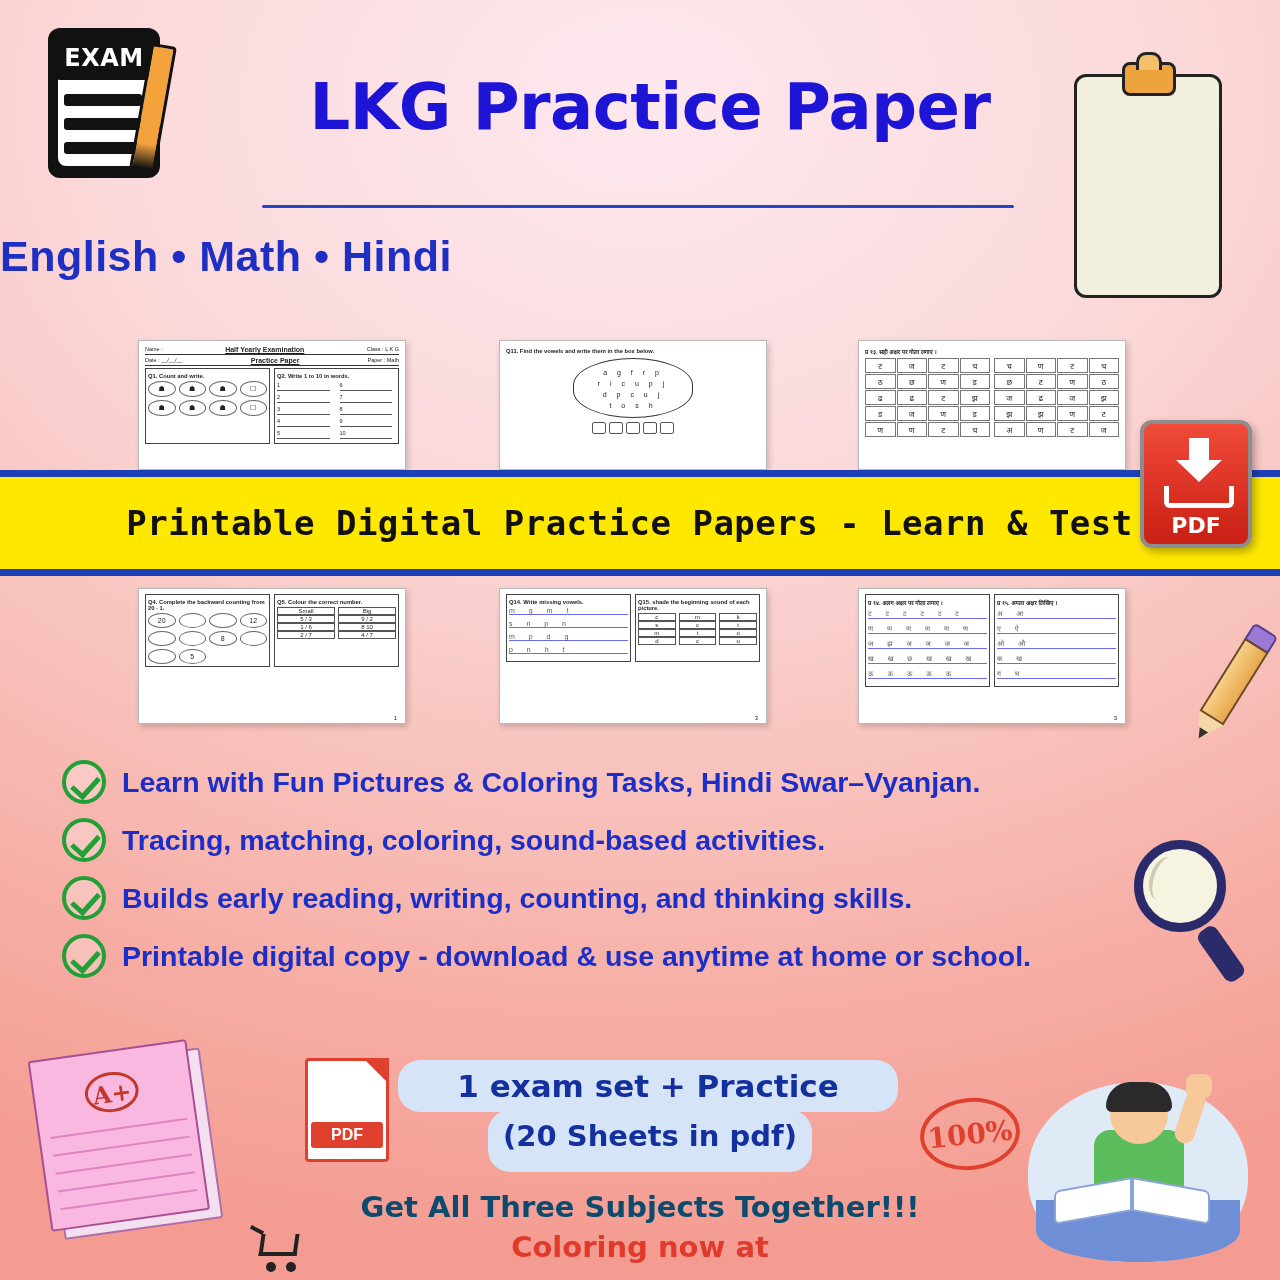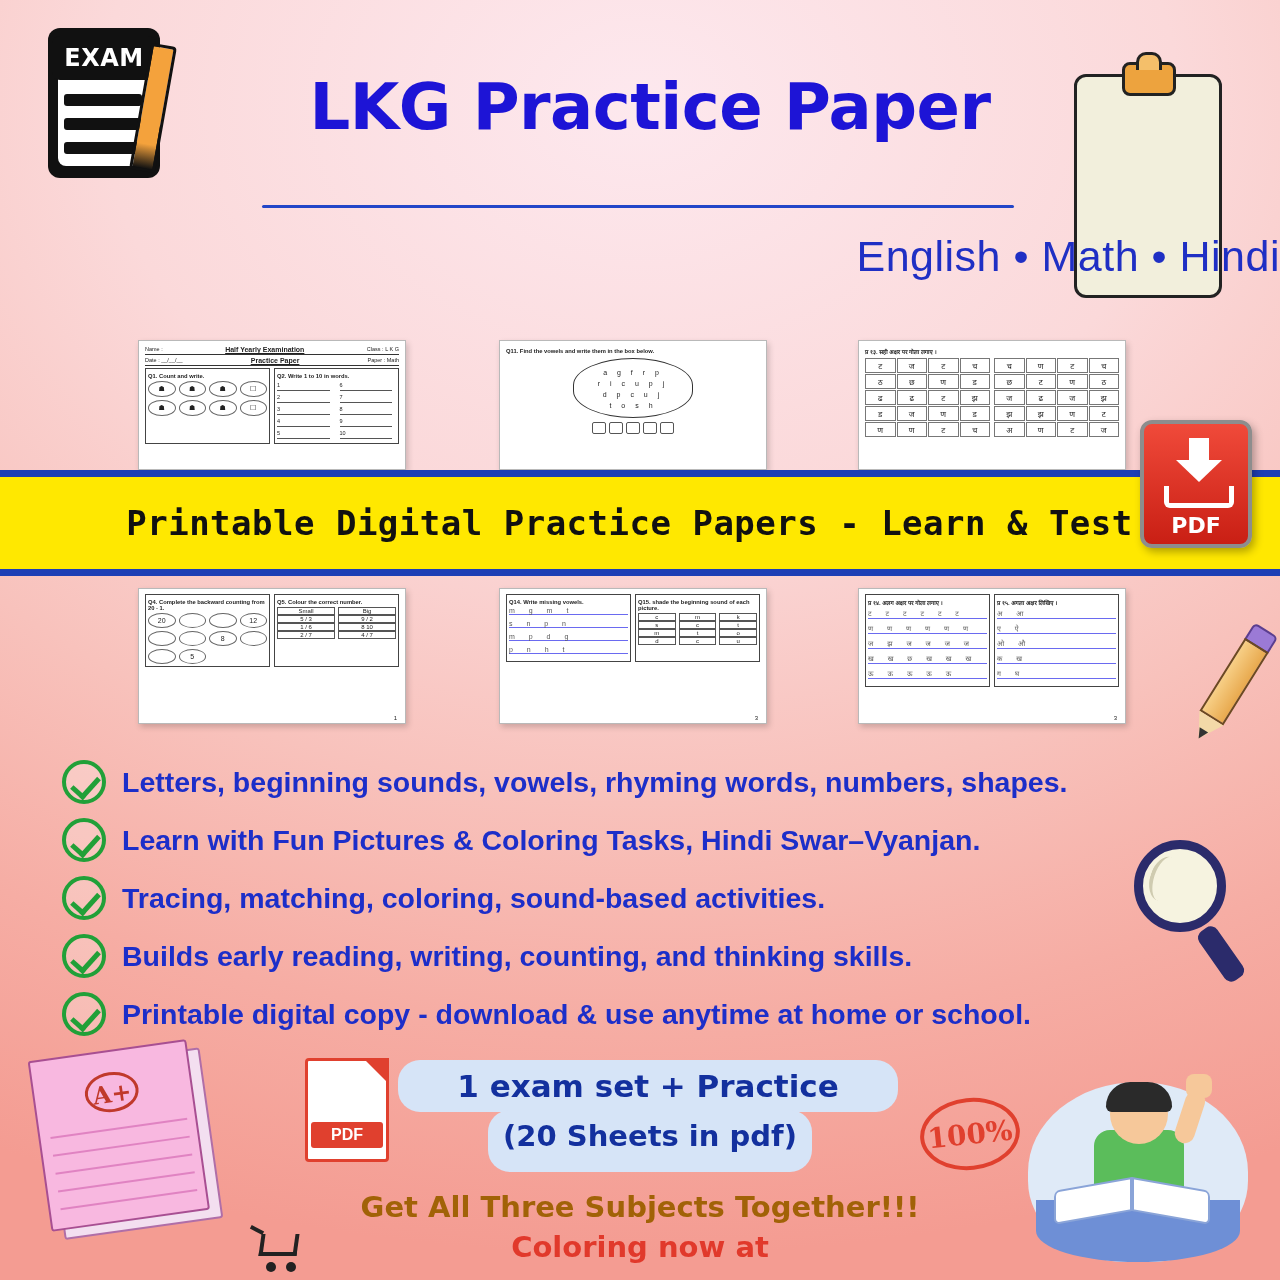--- a/index.html
+++ b/index.html
@@ -20,22 +20,22 @@
     color: #1d14d6;
     letter-spacing: -0.5px;
     margin-left: 20px;
   }
   .title-rule {
     position: absolute; left: 262px; width: 752px; top: 205px;
     height: 3px; background: #2346c8; border-radius: 2px;
   }
   .subtitle {
     position: absolute; left: 0; right: 0; top: 232px;
-    text-align: right;
-    font-size: 43px; font-weight: normal; color: #1f2fc4;
+    text-align: left;
+    font-size: 43px; font-weight: bold; color: #1f2fc4;
     letter-spacing: 0.5px;
   }
 
   
   .exam-logo { position: absolute; left: 28px; top: 18px; width: 170px; height: 170px; }
   .exam-logo .sheet {
     position: absolute; left: 20px; top: 10px; width: 112px; height: 150px;
     background: #111; border-radius: 12px;
   }
   .exam-logo .inner {
@@ -276,21 +276,21 @@
     background: #f6c89a; border-radius: 10px; transform: rotate(18deg);
   }
   .student .fist {
     position: absolute; left: 158px; bottom: 164px; width: 26px; height: 24px;
     background: #f6c89a; border-radius: 8px;
   }
 
   
   .footer { position: absolute; left: 0; right: 0; bottom: 16px; text-align: center; }
   .footer .line1 {
-    color: #a16207; font-weight: bold; font-size: 29px; font-family: "DejaVu Sans", sans-serif;
+    color: #0c4a6e; font-weight: bold; font-size: 29px; font-family: "DejaVu Sans", sans-serif;
   }
   .footer .line2 {
     margin-top: 6px; color: #e1392b; font-weight: bold; font-size: 29px;
     font-family: "DejaVu Sans", sans-serif;
     display: flex; align-items: center; justify-content: center; gap: 10px;
   }
   .footer .url { text-decoration: underline; }
   .cart { position: absolute; left: 250px; bottom: 8px; width: 54px; height: 46px; }
   .cart .basket {
     position: absolute; left: 10px; top: 8px; width: 38px; height: 22px;
@@ -562,24 +562,20 @@
 
 <div class="magnifier">
   <div class="lens"></div>
   <div class="shine"></div>
   <div class="handle"></div>
 </div>
 
 <div class="features">
   <div class="feature">
     <div class="check"></div>
-    <div class="feature-text">Letters, beginning sounds, vowels, rhyming words, numbers, shapes.</div>
-  </div>
-  <div class="feature">
-    <div class="check"></div>
     <div class="feature-text">Learn with Fun Pictures &amp; Coloring Tasks, Hindi Swar–Vyanjan.</div>
   </div>
   <div class="feature">
     <div class="check"></div>
     <div class="feature-text">Tracing, matching, coloring, sound-based activities.</div>
   </div>
   <div class="feature">
     <div class="check"></div>
     <div class="feature-text">Builds early reading, writing, counting, and thinking skills.</div>
   </div>

